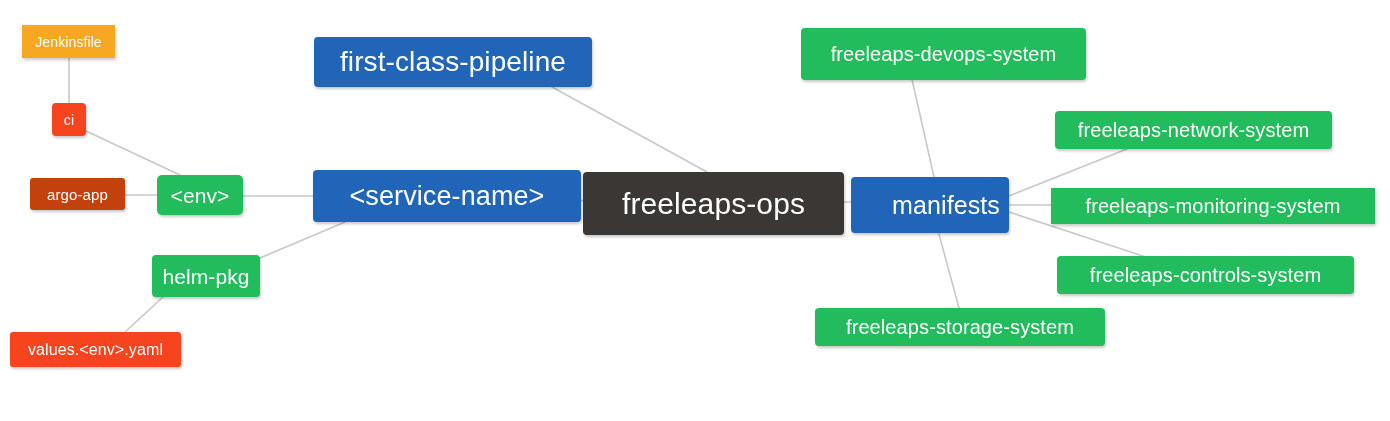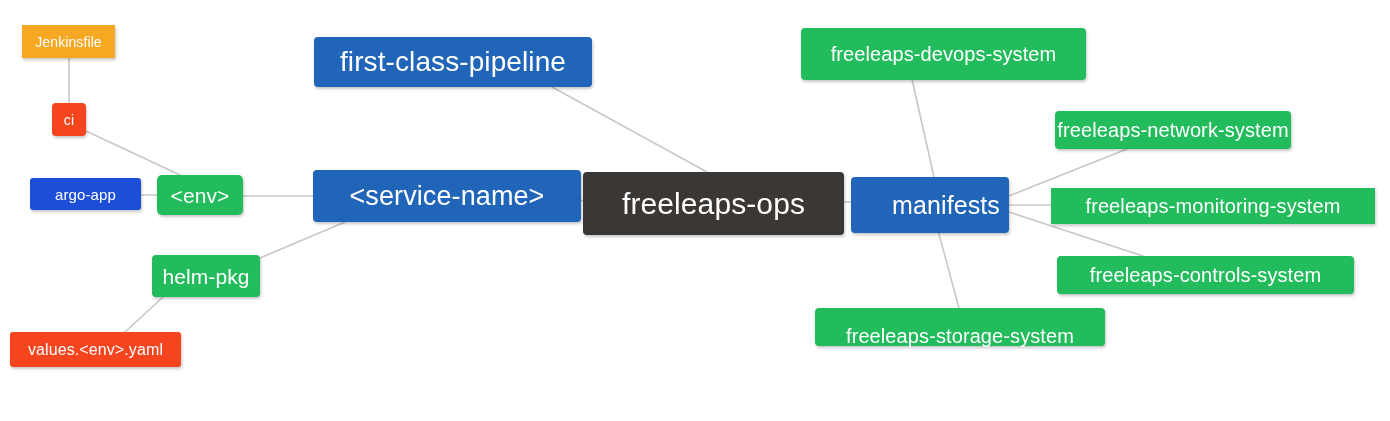--- a/index.html
+++ b/index.html
@@ -67,21 +67,21 @@
       <line x1="1009" y1="212" x2="1143" y2="256" stroke="#c8c8c8" stroke-width="1.6" stroke-linecap="round"></line>
       <line x1="936" y1="223" x2="959" y2="308" stroke="#c8c8c8" stroke-width="1.6" stroke-linecap="round"></line>
     </svg>
   <div id="node-layer">
       <div class="node" style="left: 22px; top: 25px; width: 93px; height: 33px; background: rgb(247, 168, 35); font-size: 14px; border-radius: 0;">
         <span class="node-label">Jenkinsfile</span>
       </div>
       <div class="node" style="left: 52px; top: 103px; width: 34px; height: 33px; background: rgb(245, 68, 30); font-size: 14px; border-radius: 4px;">
         <span class="node-label">ci</span>
       </div>
-      <div class="node" style="left: 30px; top: 178px; width: 111px; height: 32px; background: #1d4ed8; font-size: 15px; border-radius: 3px;">
+      <div class="node" style="left: 30px; top: 178px; width: 95px; height: 32px; background: #c2410c; font-size: 15px; border-radius: 3px;">
         <span class="node-label">argo-app</span>
       </div>
       <div class="node" style="left: 157px; top: 175px; width: 86px; height: 40px; background: rgb(34, 188, 92); font-size: 21px; border-radius: 5px;">
         <span class="node-label">&lt;env&gt;</span>
       </div>
       <div class="node" style="left: 314px; top: 37px; width: 278px; height: 50px; background: rgb(33, 101, 184); font-size: 28px; border-radius: 4px;">
         <span class="node-label">first-class-pipeline</span>
       </div>
       <div class="node" style="left: 313px; top: 170px; width: 268px; height: 52px; background: rgb(33, 101, 184); font-size: 27px; border-radius: 4px;">
         <span class="node-label">&lt;service-name&gt;</span>
@@ -94,26 +94,26 @@
       </div>
       <div class="node" style="left: 152px; top: 255px; width: 108px; height: 42px; background: rgb(34, 188, 92); font-size: 21px; border-radius: 4px;">
         <span class="node-label">helm-pkg</span>
       </div>
       <div class="node" style="left: 10px; top: 332px; width: 171px; height: 35px; background: rgb(245, 68, 30); font-size: 16px; border-radius: 3px; text-align: right;">
         <span class="node-label">values.&lt;env&gt;.yaml</span>
       </div>
       <div class="node" style="left: 801px; top: 28px; width: 285px; height: 52px; background: rgb(34, 188, 92); font-size: 20px; border-radius: 4px;">
         <span class="node-label">freeleaps-devops-system</span>
       </div>
-      <div class="node" style="left: 1055px; top: 111px; width: 236px; height: 38px; background: rgb(34, 188, 92); font-size: 20px; border-radius: 4px; justify-content: center;">
+      <div class="node" style="left: 1055px; top: 111px; width: 277px; height: 38px; background: rgb(34, 188, 92); font-size: 20px; border-radius: 4px; justify-content: center;">
         <span class="node-label">freeleaps-network-system</span>
       </div>
       <div class="node" style="left: 1051px; top: 188px; width: 324px; height: 36px; background: rgb(34, 188, 92); font-size: 20px; border-radius: 0;">
         <span class="node-label">freeleaps-monitoring-system</span>
       </div>
       <div class="node" style="left: 1057px; top: 256px; width: 297px; height: 38px; background: rgb(34, 188, 92); font-size: 20px; border-radius: 4px;">
         <span class="node-label">freeleaps-controls-system</span>
       </div>
-      <div class="node" style="left: 815px; top: 308px; width: 290px; height: 38px; background: rgb(34, 188, 92); font-size: 20px; border-radius: 4px; align-items: flex-end;">
+      <div class="node" style="left: 815px; top: 308px; width: 290px; height: 38px; background: rgb(34, 188, 92); font-size: 20px; border-radius: 4px;">
         <span class="node-label">freeleaps-storage-system</span>
       </div>
     </div>
 </div>
 
 </body></html>

